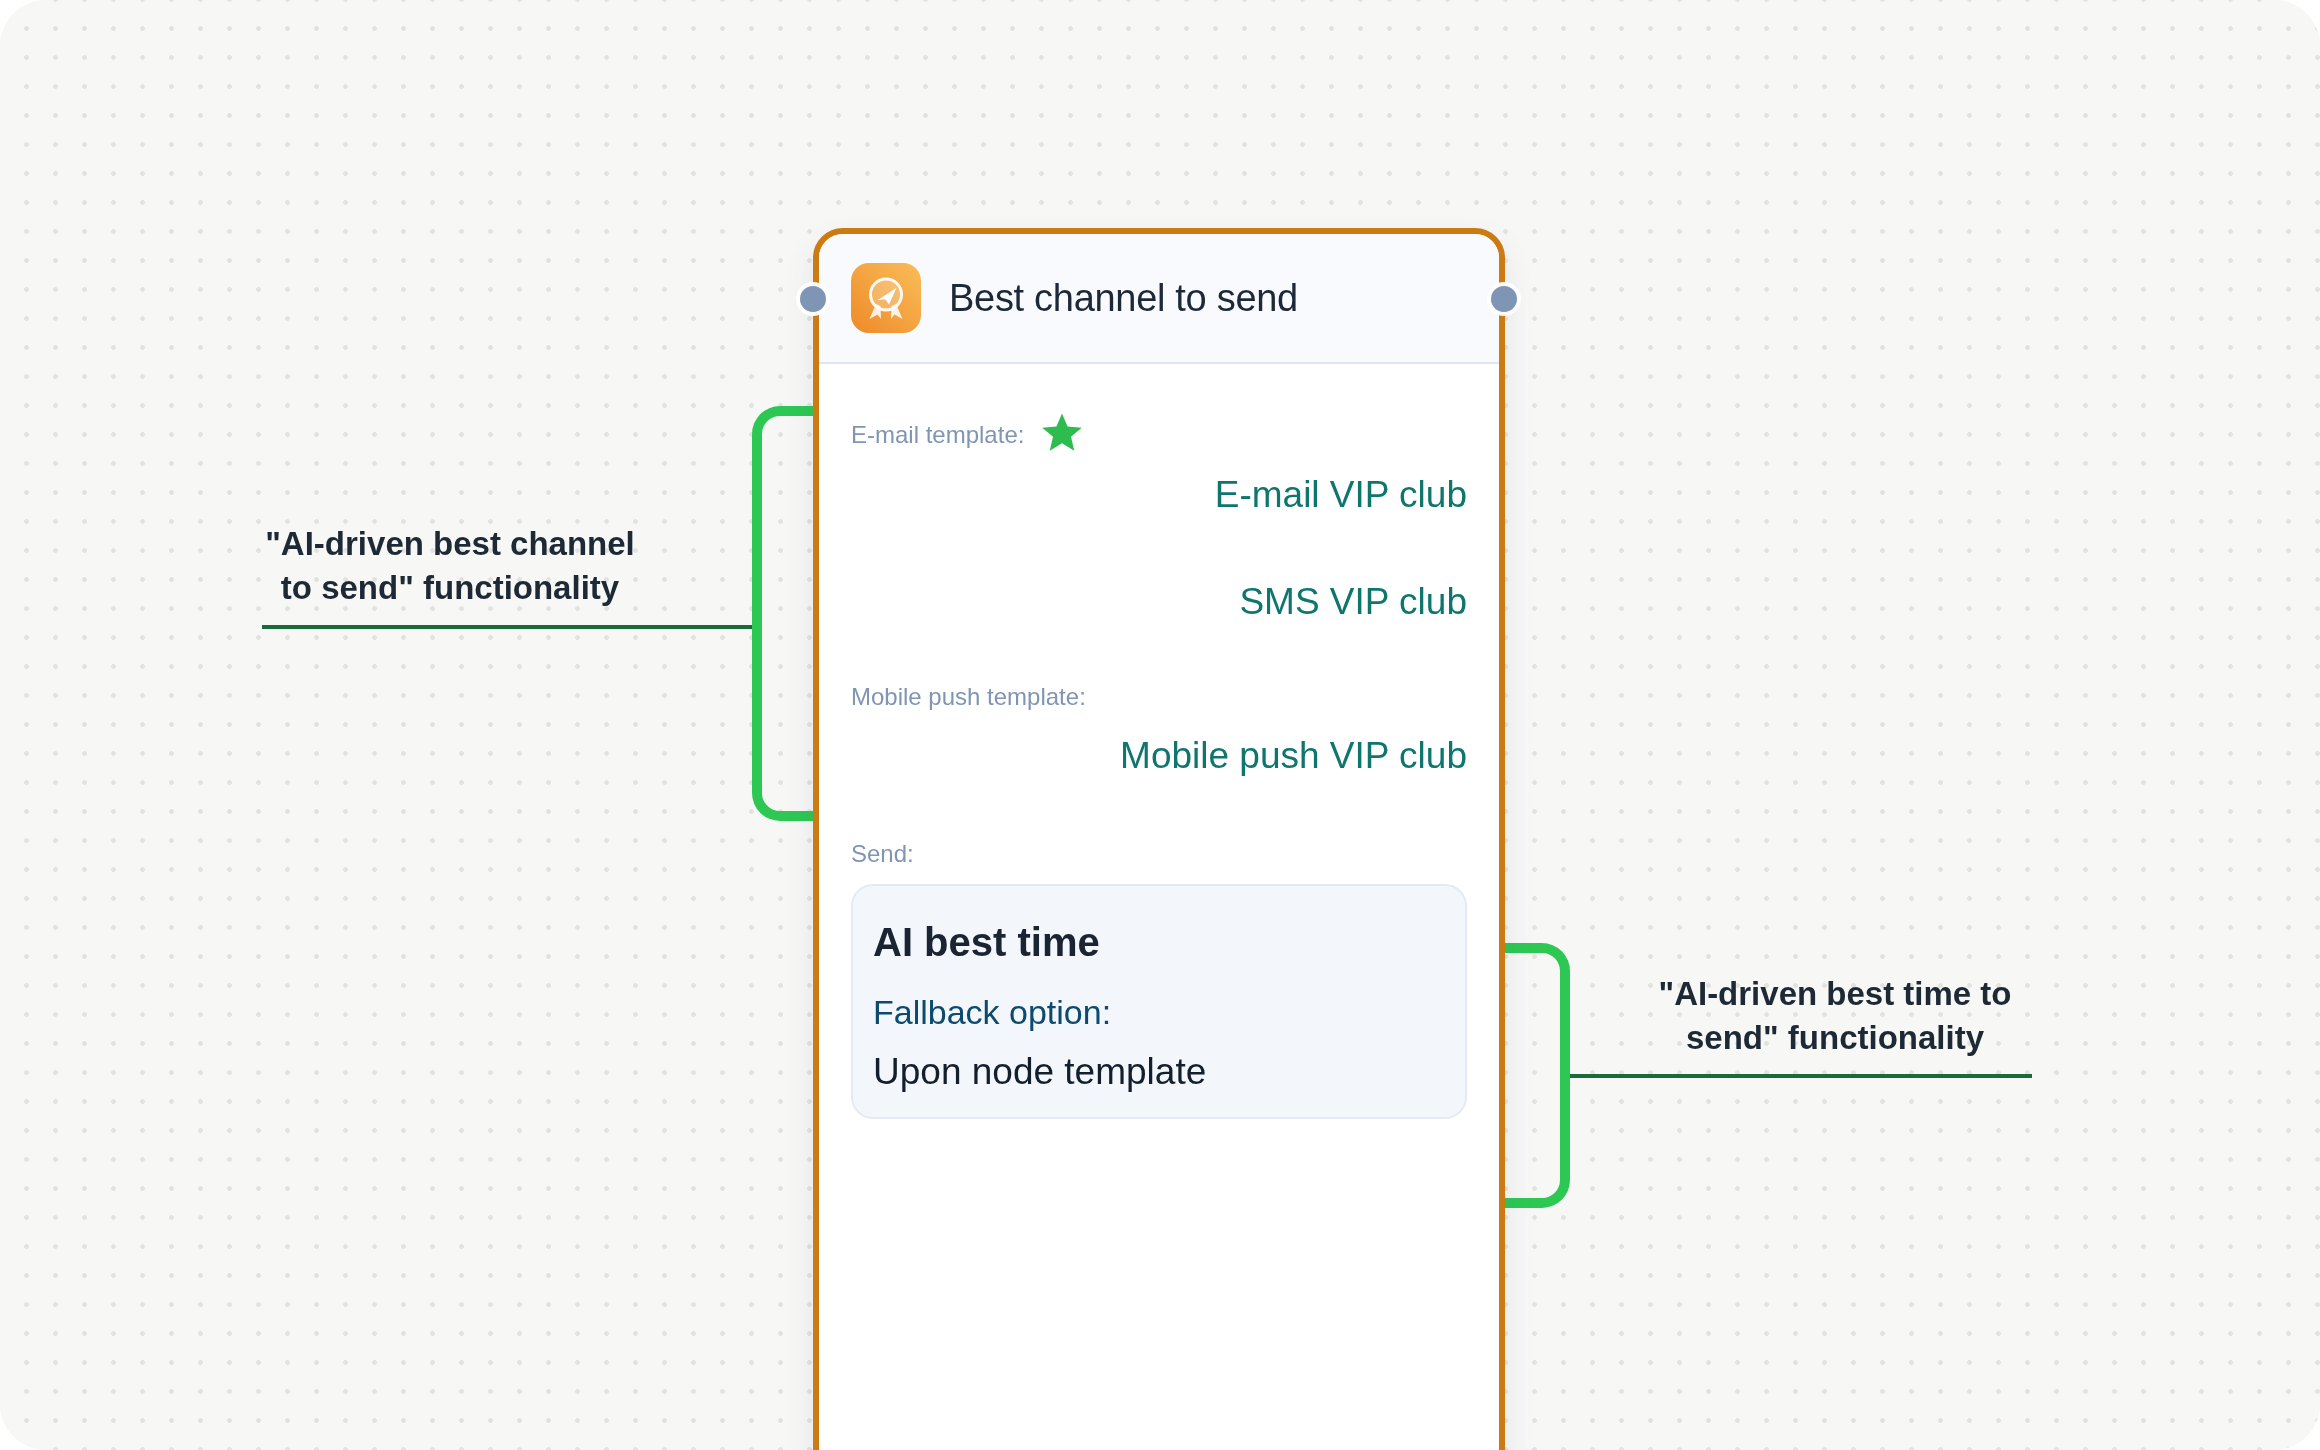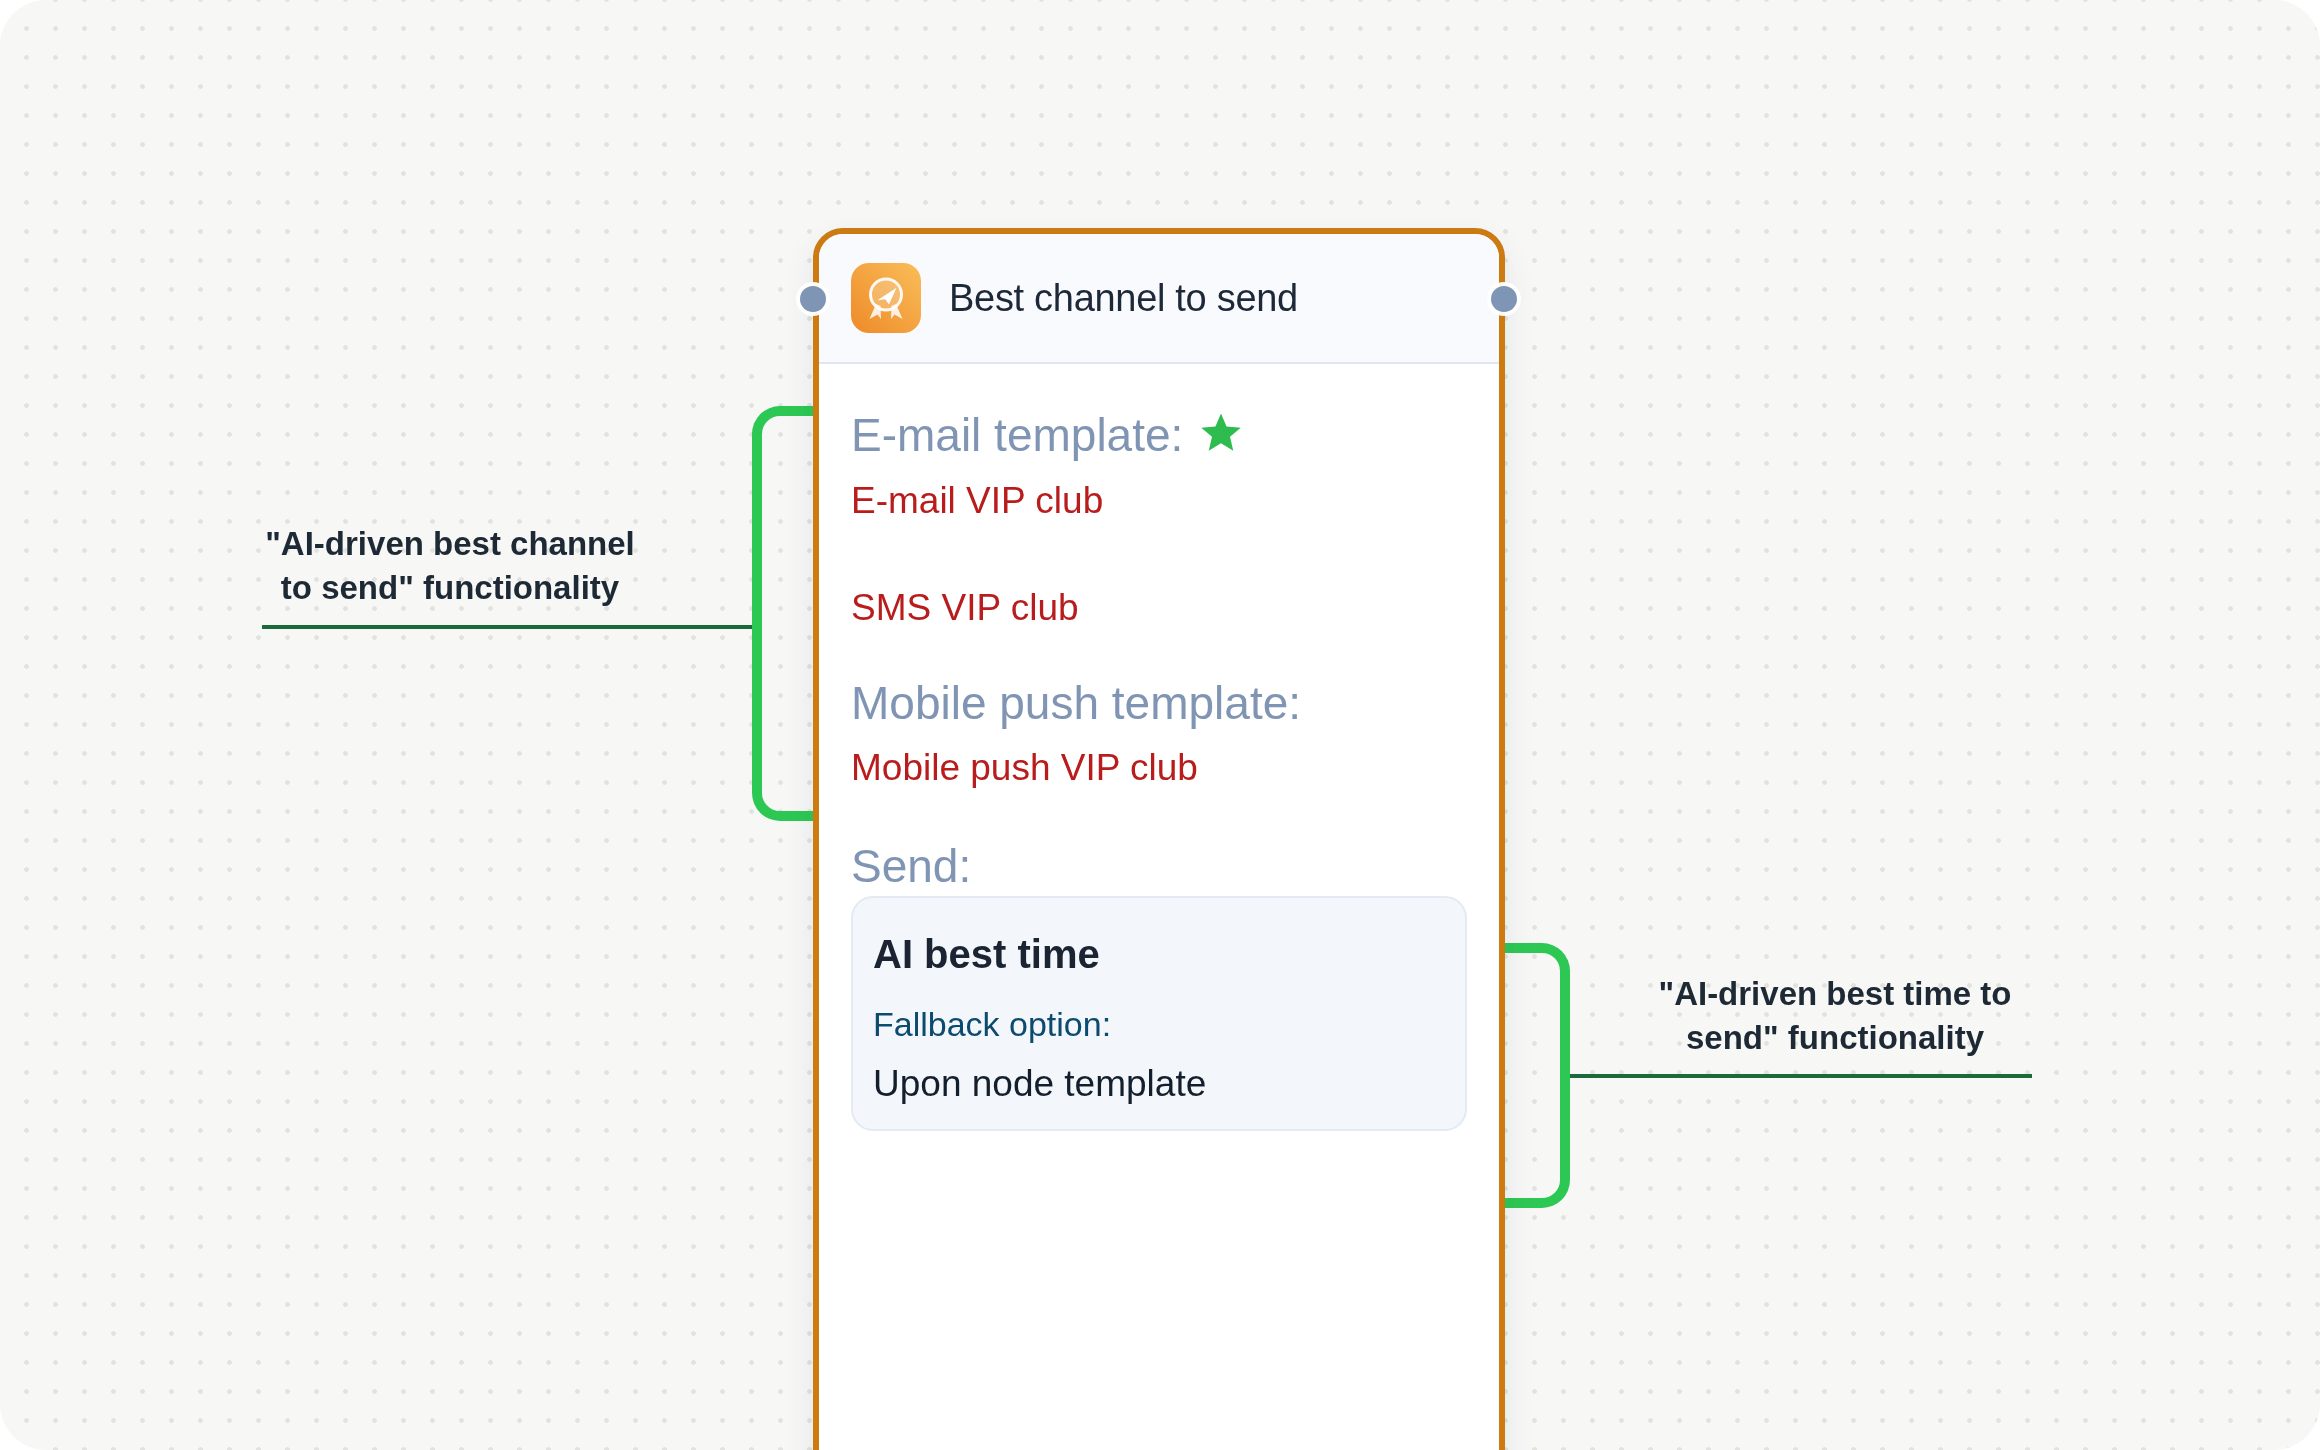--- a/index.html
+++ b/index.html
@@ -58,25 +58,25 @@
   }
   .node-icon { width: 70px; height: 70px; flex: 0 0 auto; }
   .node-title {
     font-size: 38px; font-weight: 500; color: #1d2838; letter-spacing: -0.3px;
   }
 
   .node-body { padding: 50px 32px 0 32px; }
 
   .field-label {
     display: flex; align-items: center; gap: 14px;
-    font-size: 46px; line-height: 40px; color: #8095b3; font-weight: 400;
+    font-size: 24px; line-height: 40px; color: #8095b3; font-weight: 400;
   }
   .field-value {
-    margin-top: 22px;
-    font-size: 37px; line-height: 46px; color: #b91c1c; font-weight: 400;
+    margin-top: 16px;
+    font-size: 37px; line-height: 46px; color: #0f766e; font-weight: 400; text-align: right;
   }
   .mt-61 { margin-top: 61px; }
   .mt-52 { margin-top: 52px; }
   .mt-55 { margin-top: 55px; }
 
   .star { width: 48px; height: 46px; flex: 0 0 auto; margin-top: -4px; }
 
   .send-option-box {
     margin-top: 10px;
     background: #f3f7fb;

